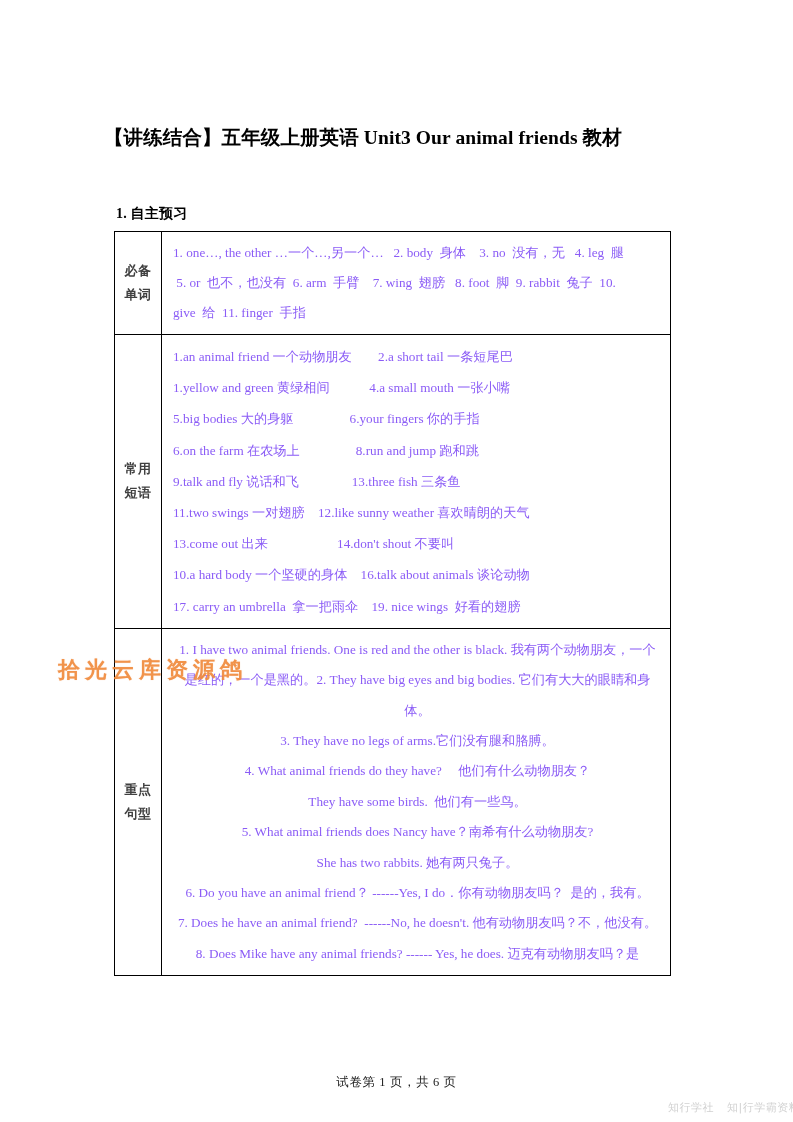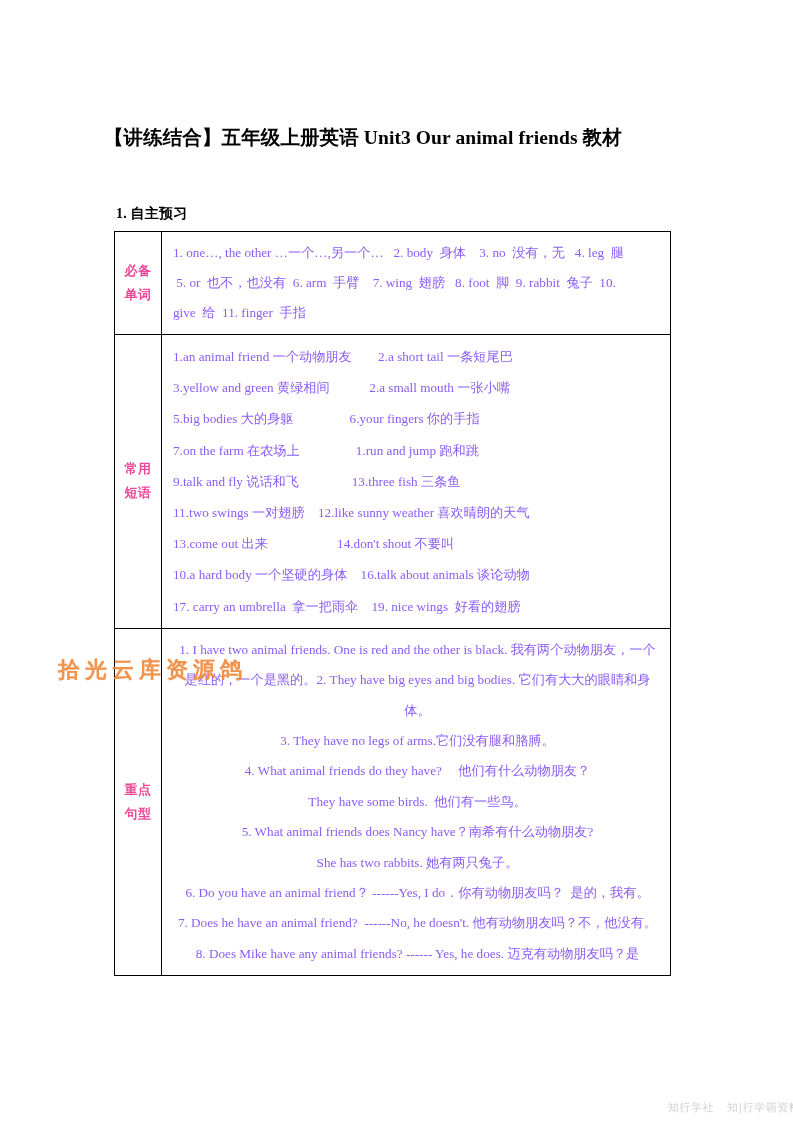--- a/index.html
+++ b/index.html
@@ -70,21 +70,21 @@
     border: 1.15px solid #000;
     vertical-align: middle;
     padding: 0;
   }
   .col-label {
     width: 46px;
     text-align: center;
     font-weight: bold;
     font-size: 13px;
     line-height: 24px;
-    color: #ec4899;
+    color: #404040;
     letter-spacing: 0.4px;
   }
   .col-label .lab-line { display: block; white-space: nowrap; }
 
   .col-body {
     font-size: 13.2px;
     color: #8b5cf6;
     padding: 6px 8px 6px 11px !important;
   }
   .col-body .ln {
@@ -164,23 +164,23 @@
         </td>
       </tr>
 
       <tr>
         <td class="col-label">
           <span class="lab-line">常用</span>
           <span class="lab-line">短语</span>
         </td>
         <td class="col-body row-phrases">
           <span class="ln">1.an animal friend 一个动物朋友        2.a short tail 一条短尾巴</span>
-          <span class="ln">3.yellow and green 黄绿相间            2.a small mouth 一张小嘴</span>
+          <span class="ln">1.yellow and green 黄绿相间            4.a small mouth 一张小嘴</span>
           <span class="ln">5.big bodies 大的身躯                 6.your fingers 你的手指</span>
-          <span class="ln">7.on the farm 在农场上                 1.run and jump 跑和跳</span>
+          <span class="ln">6.on the farm 在农场上                 8.run and jump 跑和跳</span>
           <span class="ln">9.talk and fly 说话和飞                13.three fish 三条鱼</span>
           <span class="ln">11.two swings 一对翅膀    12.like sunny weather 喜欢晴朗的天气</span>
           <span class="ln">13.come out 出来                     14.don't shout 不要叫</span>
           <span class="ln">10.a hard body 一个坚硬的身体    16.talk about animals 谈论动物</span>
           <span class="ln">17. carry an umbrella  拿一把雨伞    19. nice wings  好看的翅膀</span>
         </td>
       </tr>
 
       <tr>
         <td class="col-label">
@@ -197,19 +197,20 @@
           <span class="ln">6. Do you have an animal friend？ ------Yes, I do．你有动物朋友吗？  是的，我有。</span>
           <span class="ln">7. Does he have an animal friend?  ------No, he doesn't. 他有动物朋友吗？不，他没有。</span>
           <span class="ln">8. Does Mike have any animal friends? ------ Yes, he does. 迈克有动物朋友吗？是</span>
         </td>
       </tr>
     </tbody>
   </table>
 
   <div class="watermark-main">拾光云库资源鸽</div>
 
+  <div class="page-footer">试卷第 1 页，共 6 页</div>
 
   <div class="watermark-corner">
     <span class="wc1">知行学社</span>
     <span class="wc2">知|行学霸资料</span>
   </div>
 
 </div>
 
 </body></html>

